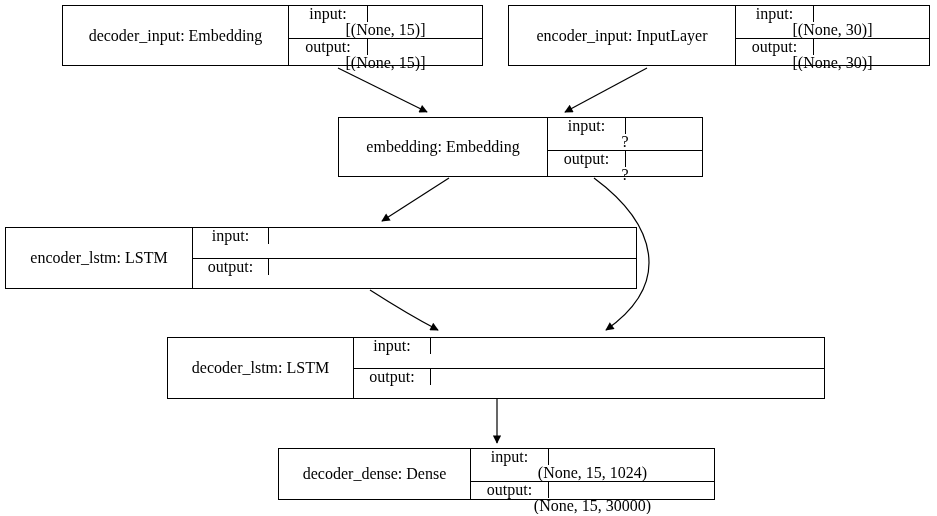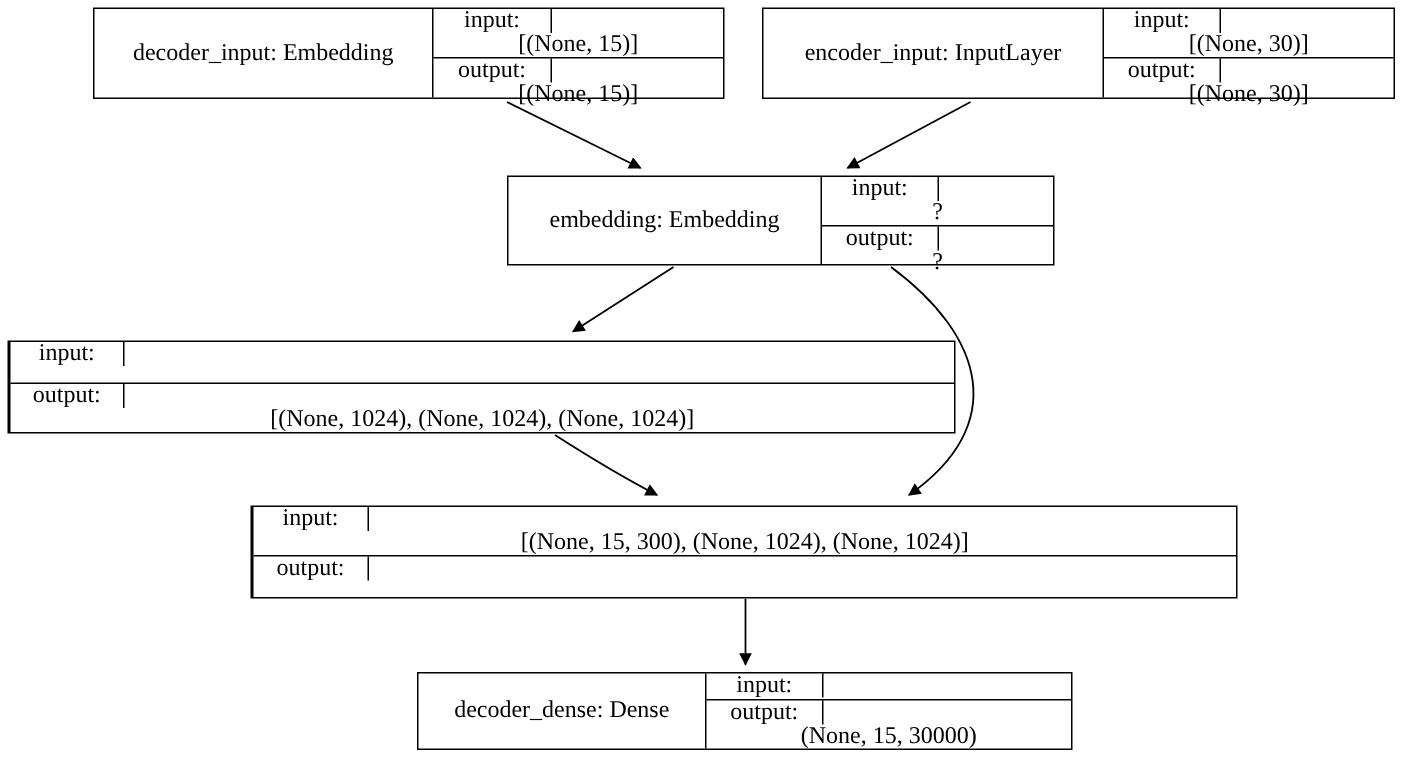--- a/index.html
+++ b/index.html
@@ -157,48 +157,49 @@
         <div class="io-value">?</div>
       </div>
       <div class="io-row">
         <div class="io-label">output:</div>
         <div class="io-value">?</div>
       </div>
     </div>
   </div>
 
   <div class="node" id="node-encoder-lstm">
-    <div class="io-col">
-      <div class="io-row">
-        <div class="io-label">input:</div>
-      </div>
-      <div class="io-row">
-        <div class="io-label">output:</div>
-        <div class="io-value">[(None, 1024), (None, 1024), (None, 1024)]</div>
+    <div class="title">encoder_lstm: LSTM</div>
+    <div class="io-col">
+      <div class="io-row">
+        <div class="io-label">input:</div>
+      </div>
+      <div class="io-row">
+        <div class="io-label">output:</div>
       </div>
     </div>
   </div>
 
   <div class="node" id="node-decoder-lstm">
-    <div class="io-col">
-      <div class="io-row">
-        <div class="io-label">input:</div>
-        <div class="io-value">[(None, 15, 300), (None, 1024), (None, 1024)]</div>
+    <div class="title">decoder_lstm: LSTM</div>
+    <div class="io-col">
+      <div class="io-row">
+        <div class="io-label">input:</div>
       </div>
       <div class="io-row">
         <div class="io-label">output:</div>
       </div>
     </div>
   </div>
 
   <div class="node" id="node-decoder-dense">
     <div class="title">decoder_dense: Dense</div>
     <div class="io-col">
       <div class="io-row">
         <div class="io-label">input:</div>
+        <div class="io-value">(None, 15, 1024)</div>
       </div>
       <div class="io-row">
         <div class="io-label">output:</div>
         <div class="io-value">(None, 15, 30000)</div>
       </div>
     </div>
   </div>
 
 </div>
 

